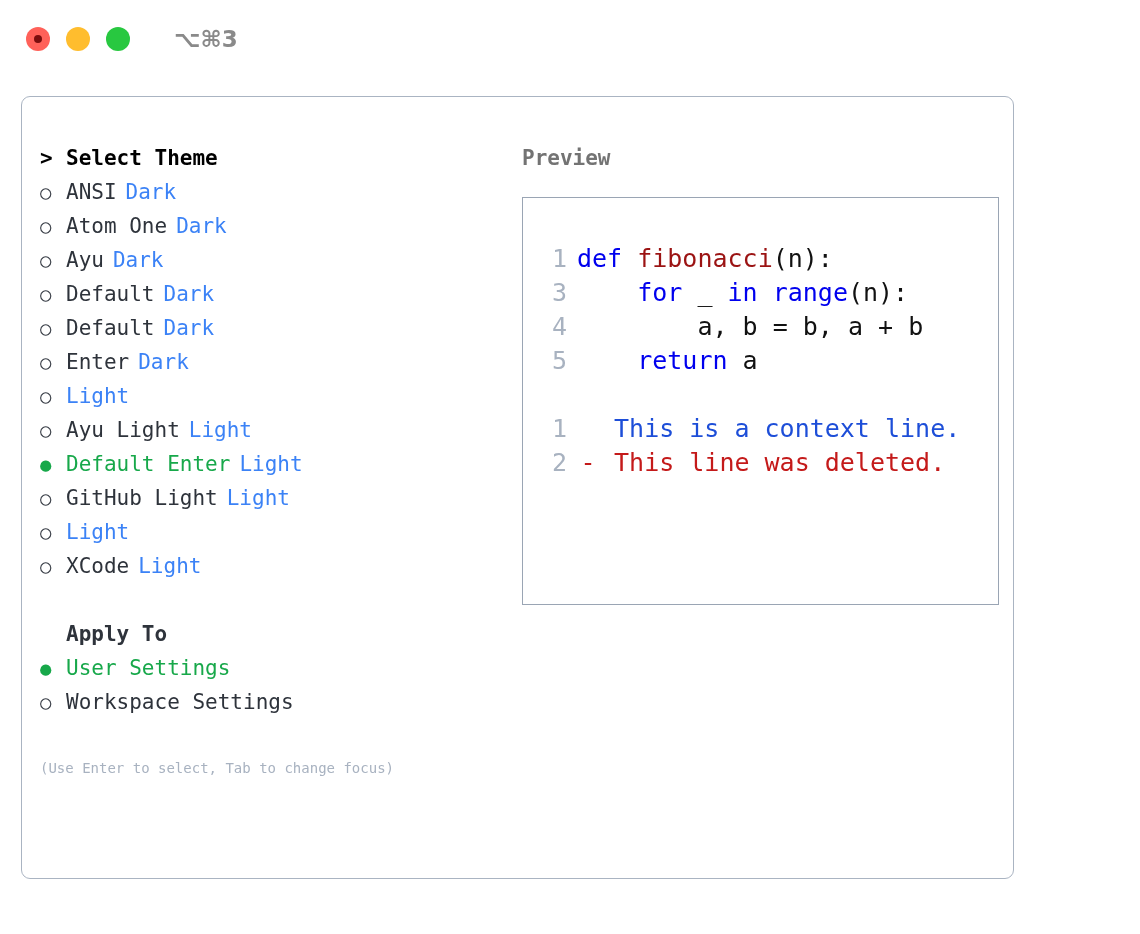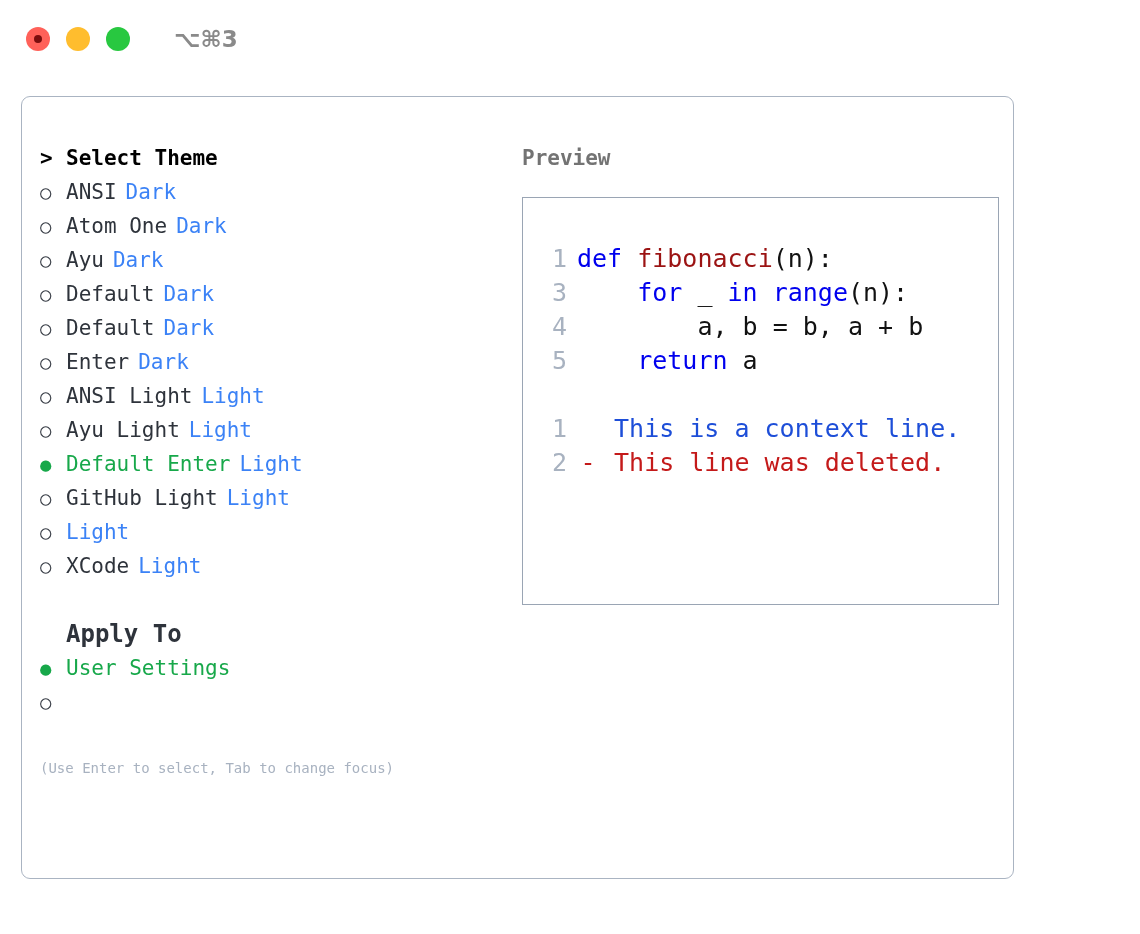--- a/index.html
+++ b/index.html
@@ -117,21 +117,21 @@
   .item-tag {
     color: #3b82f6;
   }
 
   .spacer-row { height: 34px; }
 
   .section-head {
     height: 34px;
     display: flex;
     align-items: center;
-    font-size: 24px;
+    font-size: 21px;
     color: #2e333b;
     font-weight: bold;
   }
   .section-head .prompt-marker { color: transparent; font-weight: normal; }
 
   .hint {
     margin-top: 32px;
     font-size: 14px;
     line-height: 34px;
     color: #a8b2c0;
@@ -241,21 +241,20 @@
               <span class="item-label">Default</span>
               <span class="item-tag">Dark</span>
             </div>
             <div class="list-row">
               <span class="bullet">○</span>
               <span class="item-label">Enter</span>
               <span class="item-tag">Dark</span>
             </div>
             <div class="list-row">
               <span class="bullet">○</span>
-              <span class="item-label">ANSI Light</span>
               <span class="item-tag">Light</span>
             </div>
             <div class="list-row">
               <span class="bullet">○</span>
               <span class="item-label">Ayu Light</span>
               <span class="item-tag">Light</span>
             </div>
             <div class="list-row">
               <span class="bullet selected">●</span>
               <span class="item-label selected">Default Enter</span>
@@ -284,20 +283,21 @@
           <span>Apply To</span>
         </div>
 
         <div id="apply-items">
             <div class="list-row">
               <span class="bullet selected">●</span>
               <span class="item-label selected">User Settings</span>
             </div>
             <div class="list-row">
               <span class="bullet">○</span>
+              <span class="item-label">Workspace Settings</span>
             </div>
           </div>
 
         <div class="hint">(Use Enter to select, Tab to change focus)</div>
       </div>
 
       <div class="right-col">
         <div class="preview-title">Preview</div>
 
         <div class="preview-box">

